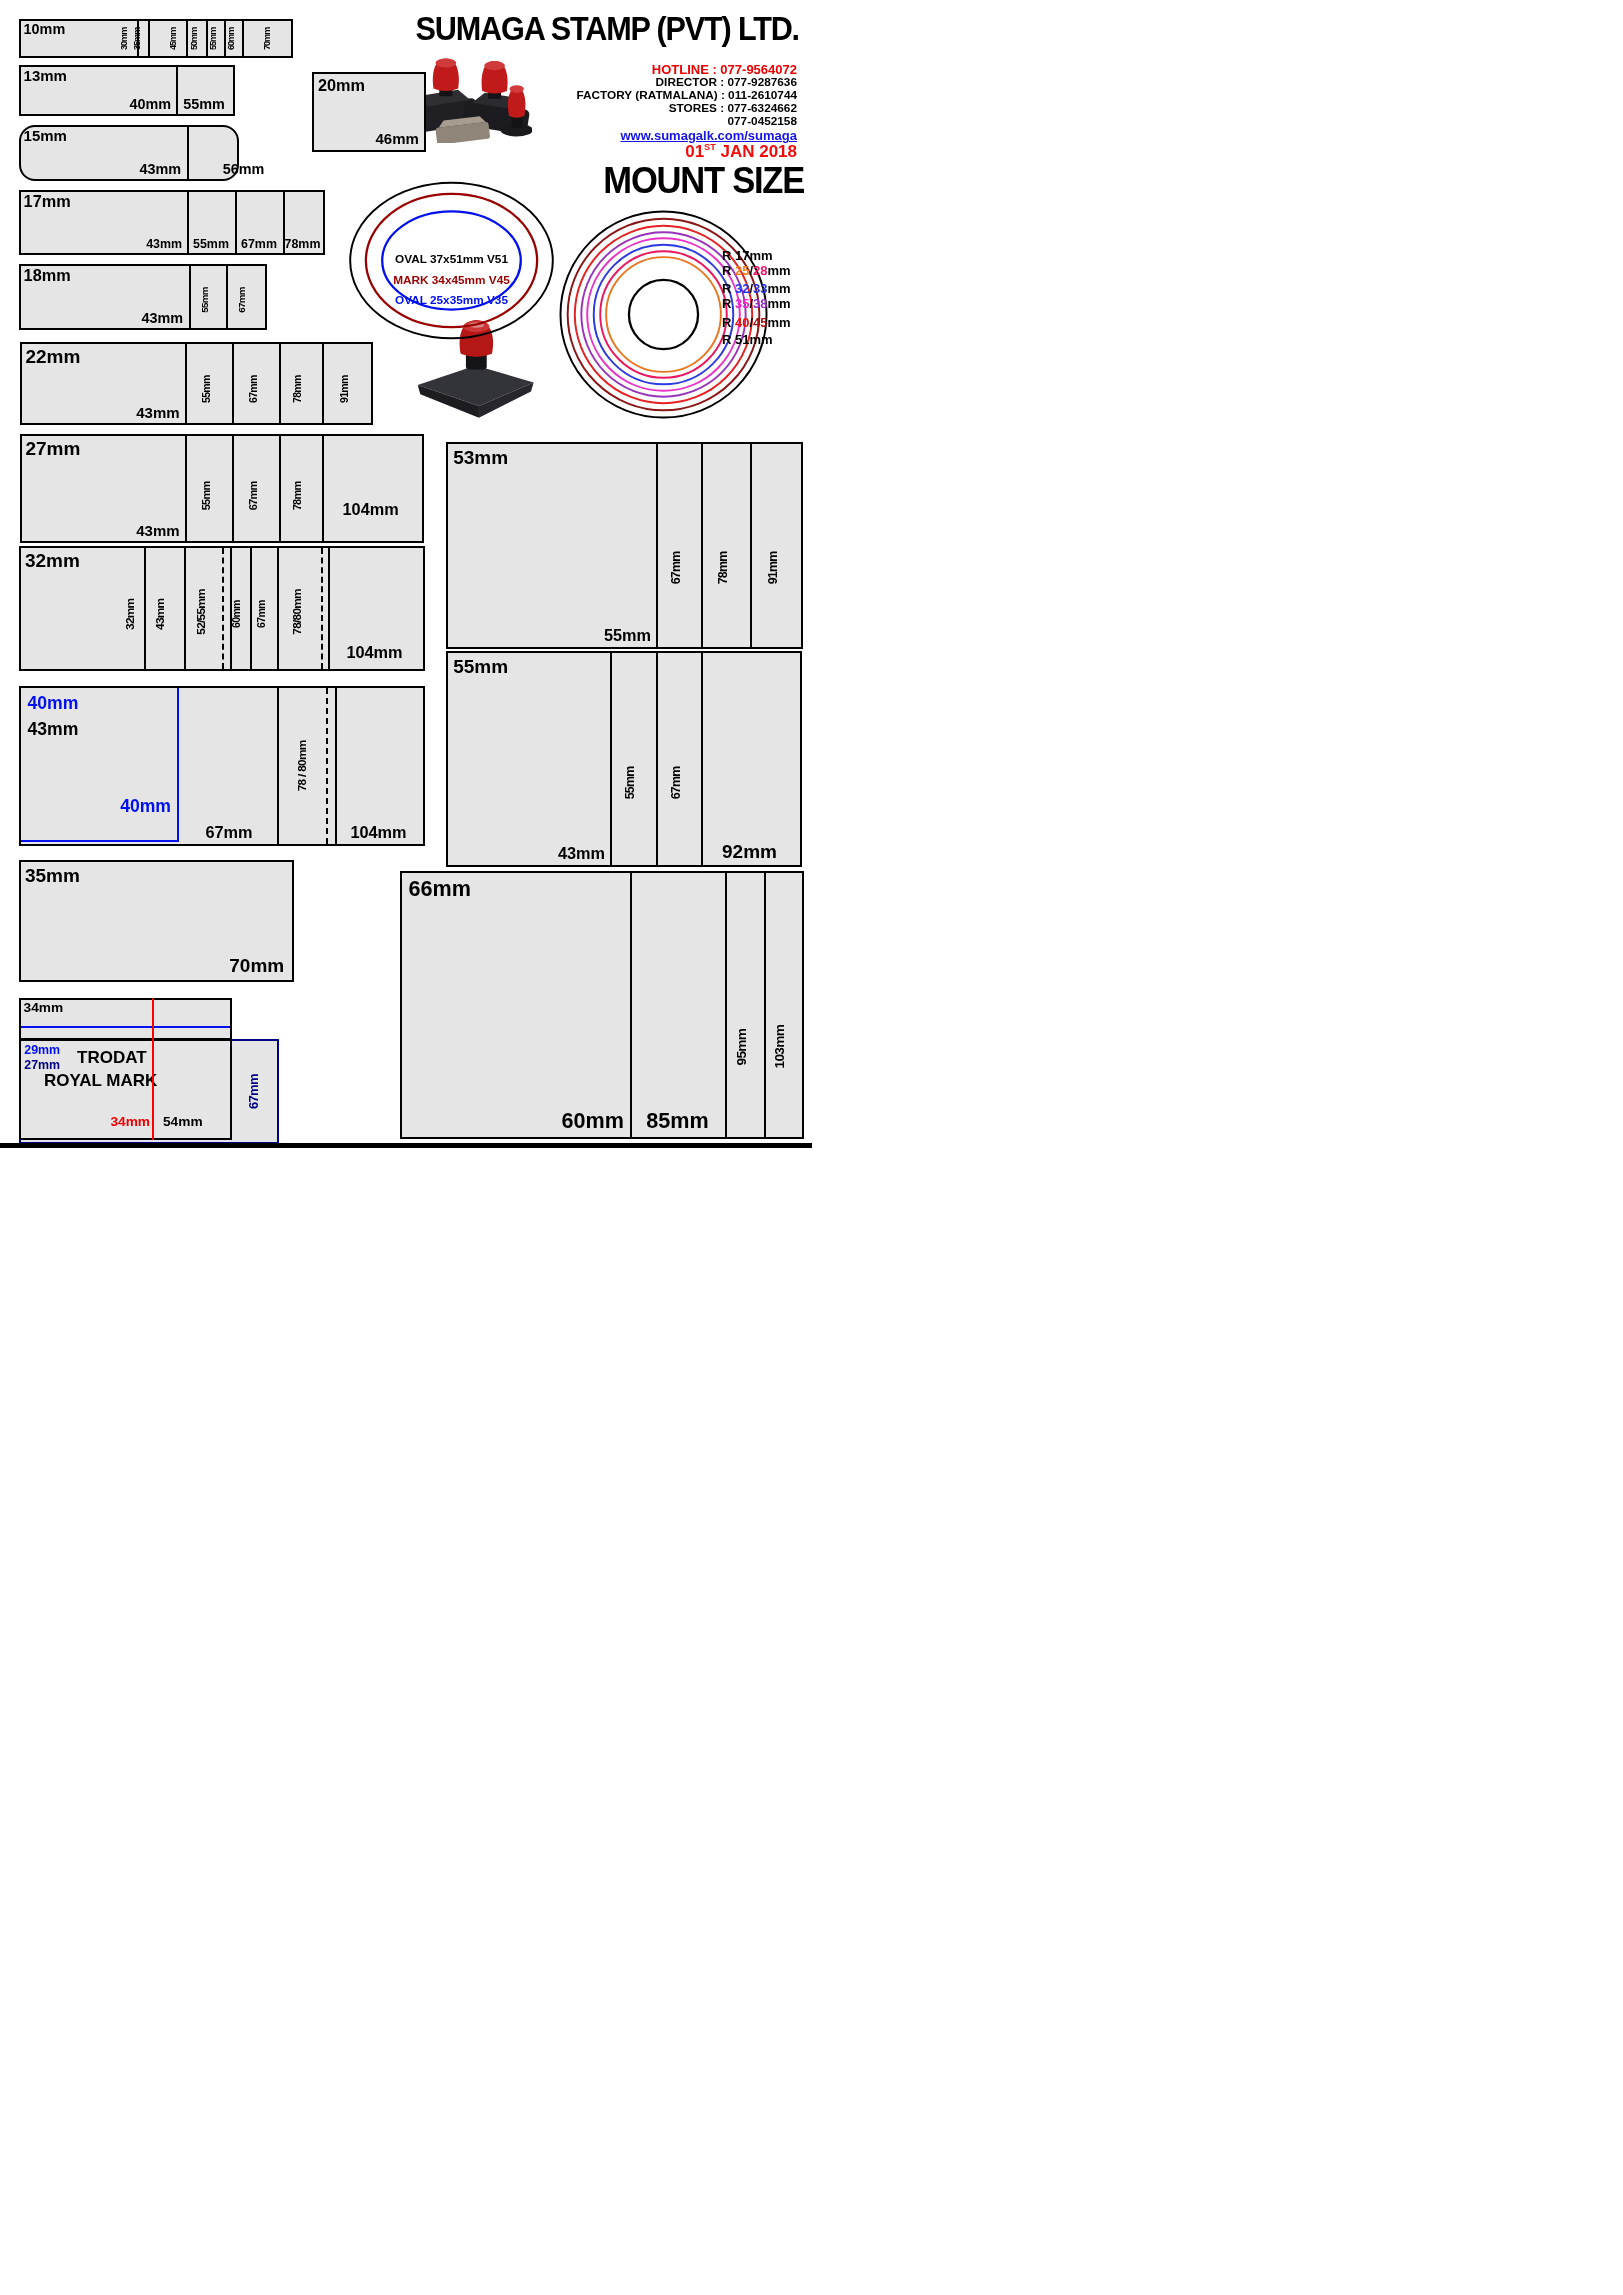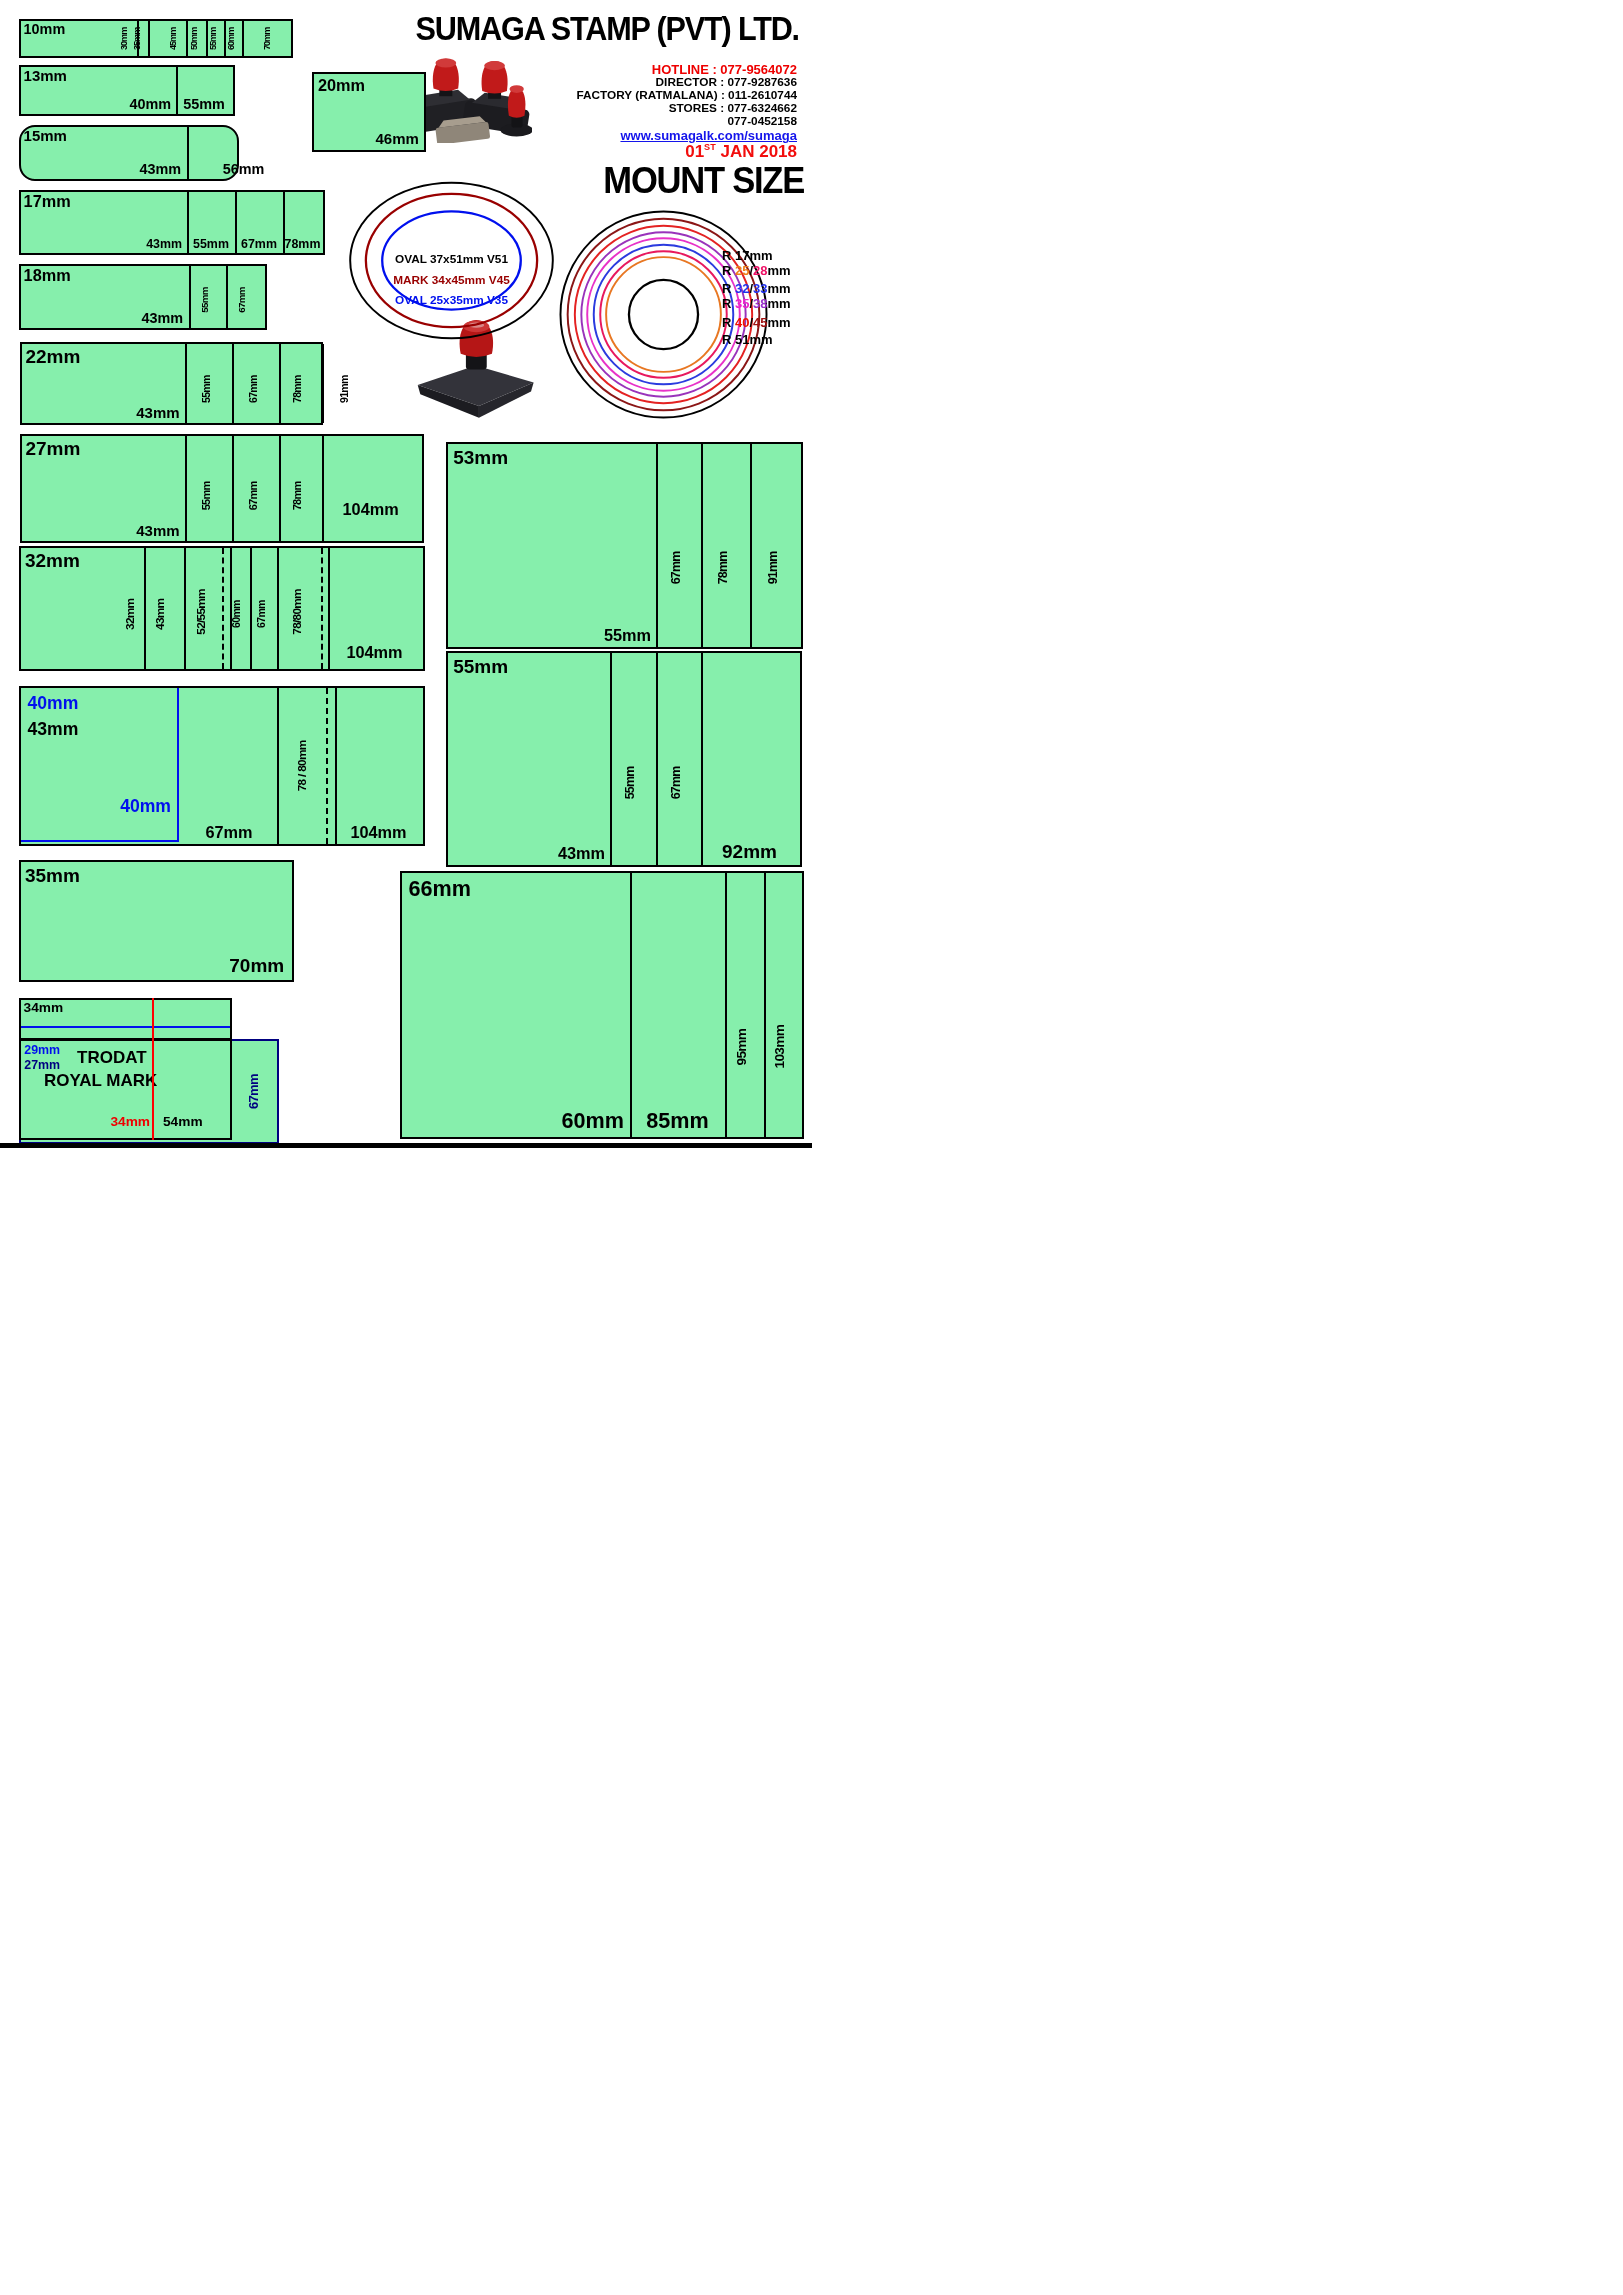--- a/index.html
+++ b/index.html
@@ -1,18 +1,18 @@
 <!DOCTYPE html>
 <html style="font-size:10.5px"><head>
 <meta charset="utf-8">
 <style>
   html,body{margin:0;padding:0;background:#ffffff;}
   body{font-family:"Liberation Sans", sans-serif;font-weight:bold;color:#000;}
   #page{position:relative;width:812px;height:1148px;background:#fff;overflow:hidden;}
-  .box{position:absolute;border:2.6px solid #000;box-sizing:border-box;background:#86efac;text-decoration:underline;}
+  .box{position:absolute;border:2.6px solid #000;box-sizing:border-box;background:#e5e5e5;text-decoration:underline;}
   .b3{border-width:2px;}
   .sl{position:absolute;top:0;bottom:0;width:2px;background:#000;}
   .sd{position:absolute;top:0;bottom:0;width:0;border-left:2px dashed #000;}
   .lab{position:absolute;line-height:1;white-space:nowrap;}
   .vt{position:absolute;writing-mode:vertical-rl;transform:rotate(180deg);
       text-align:center;line-height:1;white-space:nowrap;letter-spacing:-0.7px;}
   .ra{text-align:right;}
   .ca{text-align:center;}
   .title{font-weight:900;letter-spacing:-1.3px;transform:scaleX(.9);transform-origin:100% 0;}
   .mount{font-weight:900;letter-spacing:-1.3px;transform:scaleX(.96);transform-origin:100% 0;}
@@ -160,21 +160,21 @@
 
   <div class="box" style="left:19px;top:264px;width:248px;height:66px;">
     <div class="lab" style="left:2.6px;top:1.3px;font-size:16.3px;">18mm</div>
     <div class="sl" style="left:168px;"></div>
       <div class="sl" style="left:205px;"></div>
     <div class="lab ra" style="left:72px;width:90px;bottom:2.6px;font-size:14.4px;">43mm</div>
     <div class="vt" style="left:179px;top:10%;height:90%;width:14.4px;font-size:9.8px;">55mm</div>
     <div class="vt" style="left:216px;top:10%;height:90%;width:14.4px;font-size:9.8px;">67mm</div>
   </div>
 
-  <div class="box" style="left:19.6px;top:342px;width:303px;height:83px;">
+  <div class="box" style="left:19.6px;top:342px;width:353px;height:83px;">
     <div class="lab" style="left:3.9px;top:2.6px;font-size:19px;">22mm</div>
     <div class="sl" style="left:163px;"></div>
       <div class="sl" style="left:210px;"></div>
     <div class="sl" style="left:257px;"></div>
       <div class="sl" style="left:300px;"></div>
     <div class="lab ra" style="left:65px;width:93px;bottom:2.6px;font-size:15px;">43mm</div>
     <div class="vt" style="left:179px;top:14%;height:86%;width:15.7px;font-size:10.5px;">55mm</div>
     <div class="vt" style="left:226px;top:14%;height:86%;width:15.7px;font-size:10.5px;">67mm</div>
     <div class="vt" style="left:270px;top:14%;height:86%;width:15.7px;font-size:10.5px;">78mm</div>
     <div class="vt" style="left:317px;top:14%;height:86%;width:15.7px;font-size:10.5px;">91mm</div>

